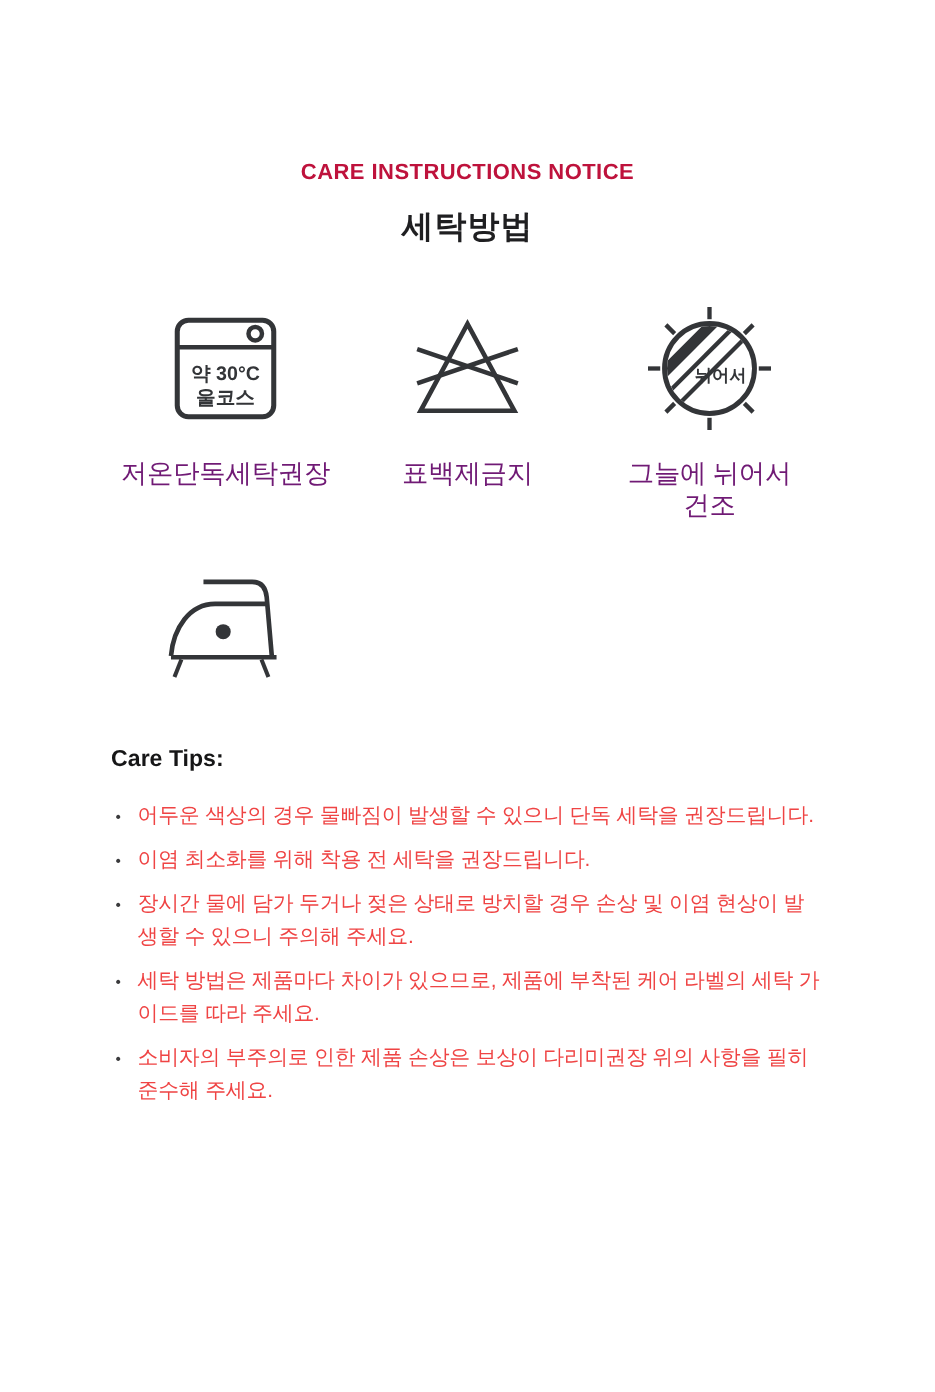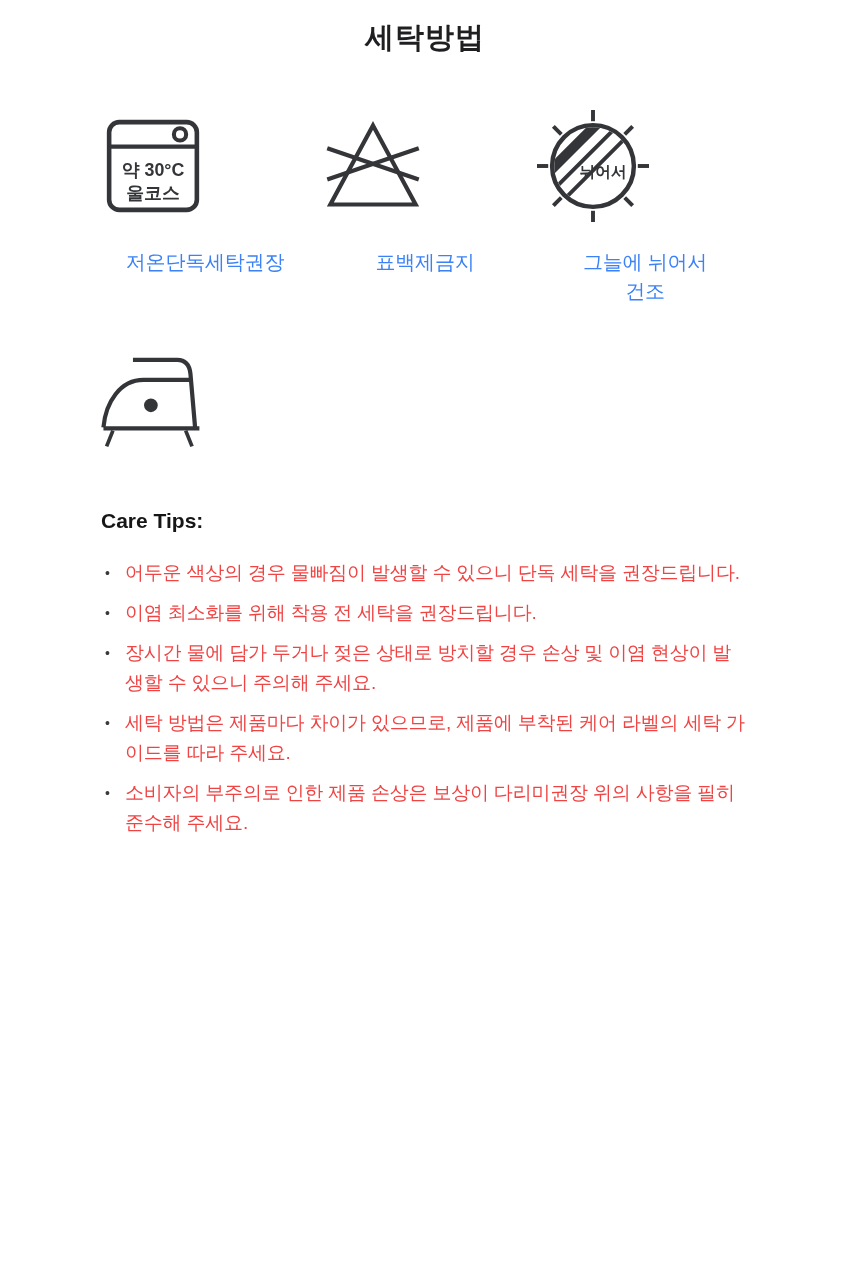--- a/index.html
+++ b/index.html
@@ -33,36 +33,38 @@
   .icons-grid {
     width: 660px;
     margin: 44px auto 0 auto;
     display: grid;
     grid-template-columns: repeat(3, 1fr);
     row-gap: 36px;
   }
   .icon-cell {
     display: flex;
     flex-direction: column;
+    align-items: center;
   }
   .icon-box {
     width: 116px;
     height: 116px;
     display: flex;
     align-items: center;
     justify-content: center;
   }
   .icon-box svg { display: block; }
   .icon-label {
     margin-top: 24px;
     text-align: center;
-    font-size: 20px;
+    font-size: 24px;
     line-height: 29px;
-    color: #3b82f6;
+    color: #701a75;
     letter-spacing: -0.2px;
+    font-family: Liberation Serif, serif;
   }
   .svg-text {
     font-family: "Liberation Sans", sans-serif;
     font-weight: 700;
     fill: #333538;
   }
   .tips {
     width: 648px;
     margin: 50px auto 0 auto;
   }
@@ -94,20 +96,21 @@
     line-height: 30px;
     color: #ef4444;
     letter-spacing: -0.2px;
   }
 </style>
 </head>
 <body>
 
 <div class="page">
 
+  <div class="eyebrow">CARE INSTRUCTIONS NOTICE</div>
   <div class="main-title">세탁방법</div>
 
   <div class="icons-grid">
 
     <div class="icon-cell">
       <div class="icon-box">
         <svg width="102" height="102" viewBox="0 0 100 100" fill="none" stroke="#333538">
           <rect x="7" y="7" width="86" height="86" rx="10" stroke-width="4.5"></rect>
           <line x1="7" y1="31" x2="93" y2="31" stroke-width="4"></line>
           <circle cx="76.5" cy="19" r="6" stroke-width="4"></circle>

